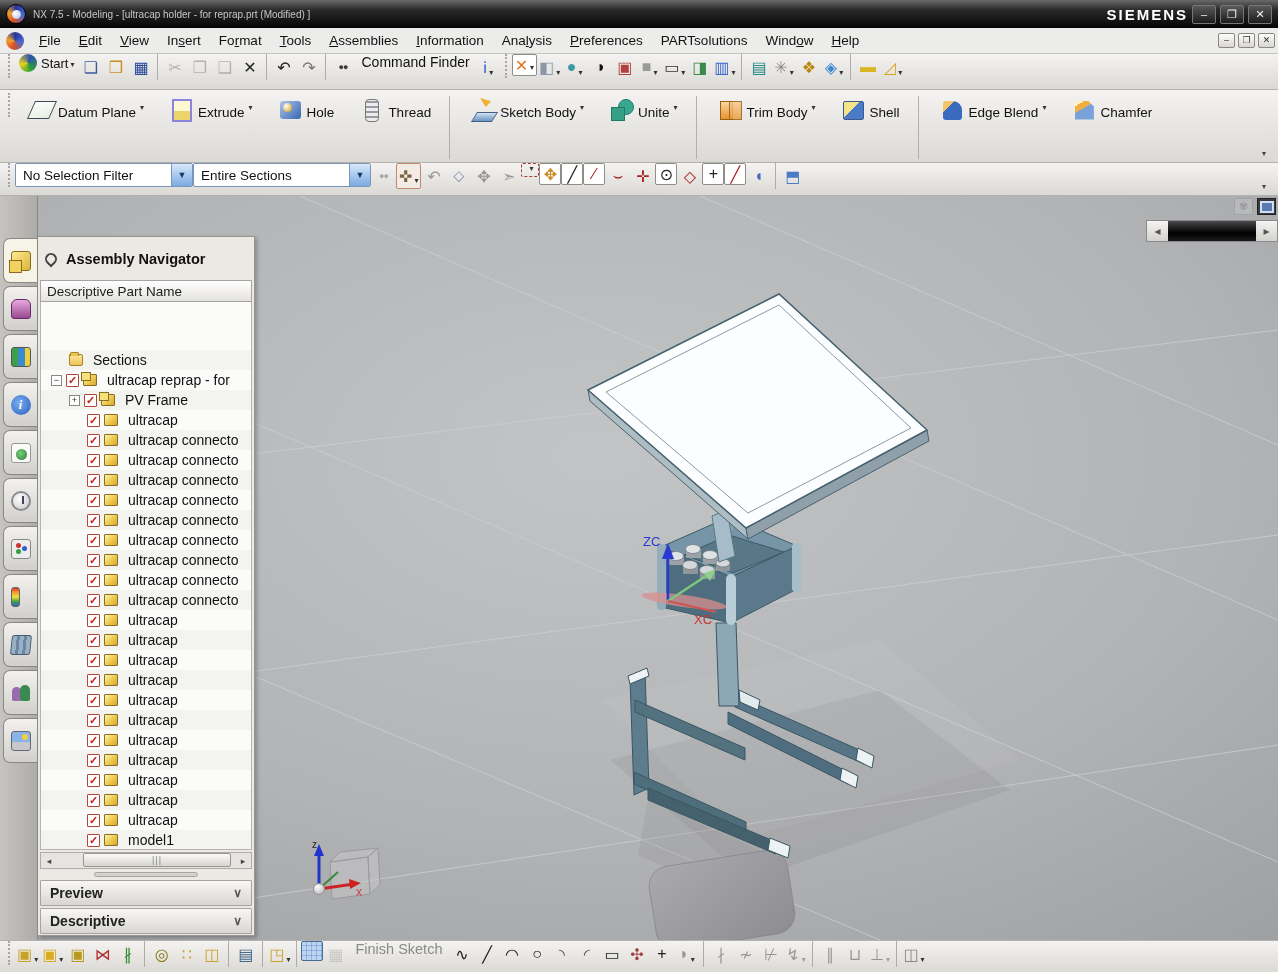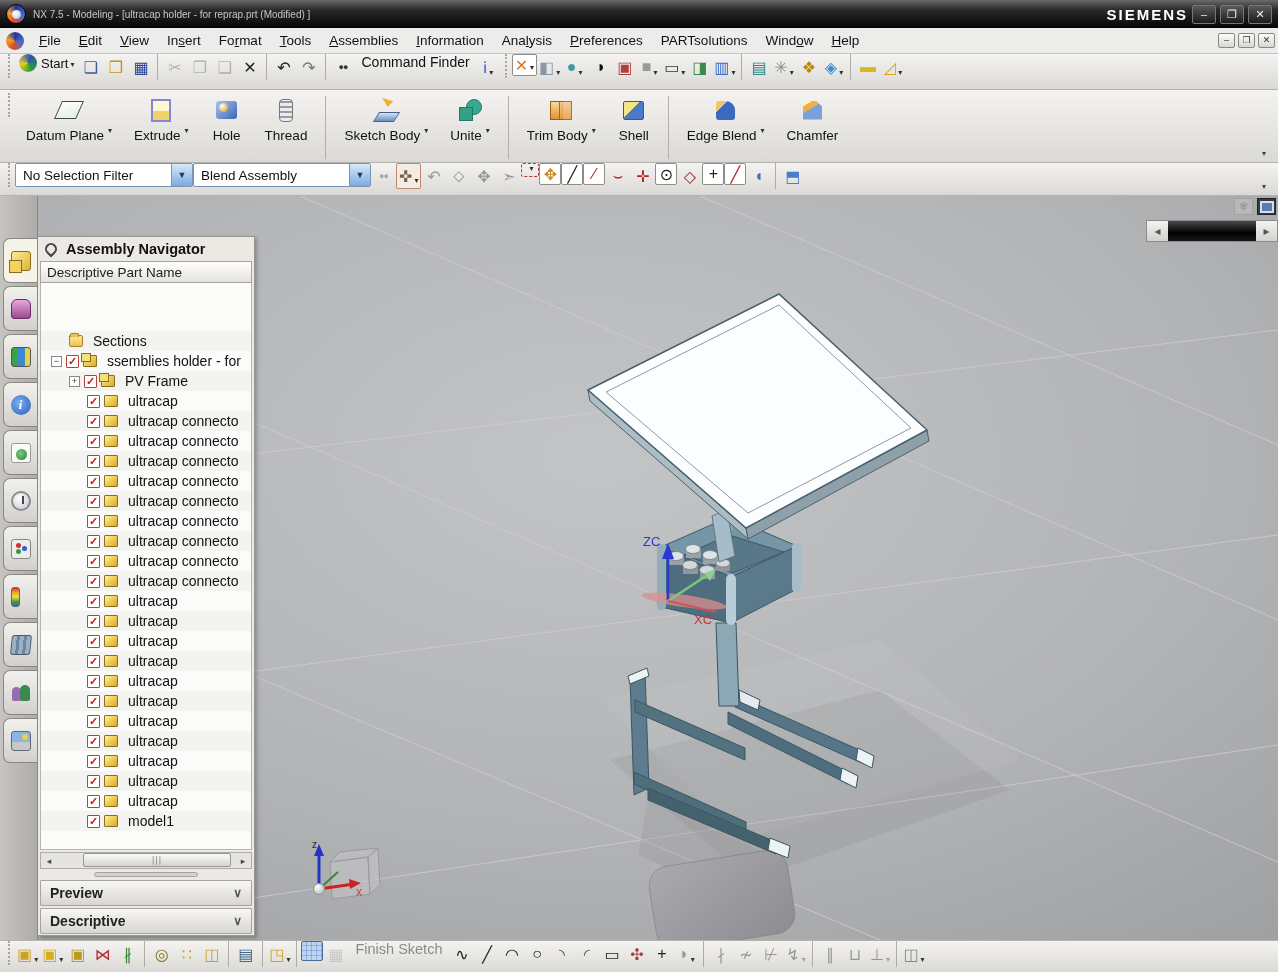--- a/index.html
+++ b/index.html
@@ -30,21 +30,21 @@
 .tbtn.btn{background:#fff;border:1px solid #8f8d89;height:22px;min-width:22px}
 .tbtn.boxr{border:1px solid #c08a6a;background:#f4ece4}
 .tbtn.marq{width:18px;min-width:18px;height:14px;border:1px dashed #a34030}
 .tbtn.sg{width:22px;min-width:22px;height:20px;background:repeating-linear-gradient(0deg,#dce9f8 0 4px,#a8c4e8 4px 5px),repeating-linear-gradient(90deg,#dce9f8 0 4px,#a8c4e8 4px 5px);background-blend-mode:multiply;border:1px solid #4a6a9a}
 .dd{font-size:8px;color:#333;margin-left:2px;align-self:flex-end;padding-bottom:3px}
 .tlabel{font-size:14px;margin:0 6px;white-space:nowrap}
 .startwrap{display:flex;align-items:center;margin:0 4px}
 .startwrap .slogo{width:18px;height:18px;border-radius:50%;background:conic-gradient(from 160deg,#30a030,#e8d020 100deg,#2a52b0 220deg,#30a030);margin-right:4px}
 
 #featbar{height:73px;align-items:flex-start;padding-top:3px}
-.fbtn{display:flex;flex-direction:column;align-items:center;padding:3px 11px;flex:none}
+.fbtn{display:flex;flex-direction:row;align-items:center;padding:3px 11px;flex:none}
 .fico{width:32px;height:28px;display:flex;align-items:center;justify-content:center;position:relative;margin-bottom:4px}
 .flabel{font-size:13.5px;white-space:nowrap;display:flex;align-items:flex-start}
 .fdd{font-size:8px;color:#333;margin-left:4px;margin-top:-2px}
 .fsep{width:1px;align-self:stretch;background:#b2b0ac;margin:3px 7px;flex:none}
 .ovf{margin-left:auto;align-self:flex-end;font-size:8px;color:#444;padding:0 8px 4px 0}
 .fico.datum::before{content:"";width:20px;height:16px;background:linear-gradient(160deg,#ffffff,#e4eee2);border:1.5px solid #3c4c54;transform:skewX(-24deg)}
 .fico.extrude::before{content:"";width:16px;height:19px;border:2px solid #8a84dc;background:linear-gradient(#fdf8d2 55%,#ecd468 55%)}
 .fico.hole::before{content:"";width:21px;height:18px;border-radius:3px;background:linear-gradient(135deg,#a9c5ec,#3a66b0)}
 .fico.hole::after{content:"";position:absolute;left:8px;top:7px;width:9px;height:9px;border-radius:50%;background:radial-gradient(circle at 35% 35%,#fff,#d8b040 75%)}
 .fico.thread::before{content:"";width:12px;height:21px;border-radius:4px;border:1px solid #777;background:repeating-linear-gradient(0deg,#ececef 0 3px,#9a9aa2 3px 5px)}
@@ -83,21 +83,21 @@
 .rico.pal::after{content:"";position:absolute;left:4px;top:3px;width:5px;height:5px;border-radius:50%;background:#d03030;box-shadow:0 6px 0 #30a040,6px 3px 0 #3060d0}
 .rico.rain{background:linear-gradient(180deg,#e03030,#f0a030,#f0e040,#40a040,#3060d0);width:9px;margin-right:11px;border:1px solid #666}
 .rico.bld{background:repeating-linear-gradient(90deg,#9ab0c4 0 4px,#6a88a4 4px 7px);border:1px solid #4a5a6a;transform:skewX(-6deg)}
 .rico.ppl{background:transparent}
 .rico.ppl::before{content:"";position:absolute;left:1px;top:4px;width:9px;height:14px;border-radius:5px 5px 2px 2px;background:#9a6ab0}
 .rico.ppl::after{content:"";position:absolute;right:1px;top:2px;width:10px;height:16px;border-radius:5px 5px 2px 2px;background:#3a8a50}
 .rico.img{background:linear-gradient(to top,#c8c8c8 42%,#8ab4e8 42%);border:1px solid #667}
 .rico.img::after{content:"";position:absolute;right:2px;top:2px;width:6px;height:6px;border-radius:50%;background:#f0d040}
 
 #navigator{position:absolute;left:38px;top:40px;width:217px;height:700px;background:#ece9e4;border:1px solid #98968f;border-left:none;display:flex;flex-direction:column;z-index:2;box-shadow:2px 2px 4px rgba(0,0,0,.25)}
-.navtitle{height:24px;display:flex;align-items:center;padding:0 7px;font-weight:bold;font-size:14.5px;color:#111;flex:none}
+.navtitle{height:43px;display:flex;align-items:center;padding:0 7px;font-weight:bold;font-size:14.5px;color:#111;flex:none}
 .pinico{width:12px;height:12px;border:2px solid #444;border-radius:50% 50% 50% 0;transform:rotate(-45deg);margin-right:9px;flex:none}
 .colhdr{height:22px;margin:0 2px;background:linear-gradient(#ffffff,#e4e2dd);border:1px solid #a6a4a0;display:flex;align-items:center;padding:0 6px;font-size:13.5px;color:#222;flex:none}
 .tree{flex:1;background:#fbfbfa;margin:0 2px;border:1px solid #b6b4b0;border-top:none;overflow:hidden;padding-top:3px}
 .trow{height:20px;display:flex;align-items:center;font-size:13.5px;white-space:nowrap;overflow:hidden}
 .trow:nth-child(odd){background:#f3f3f0}
 .texp{width:11px;height:11px;border:1px solid #888;background:#fff;font-size:9px;line-height:9px;text-align:center;color:#333;margin-right:4px;flex:none}
 .tcheck{width:13px;height:13px;border:1px solid #b2453a;background:#fff;color:#c22418;font-size:11px;font-weight:bold;line-height:11px;text-align:center;margin-right:4px;flex:none;border-radius:1px}
 .tico{width:14px;height:12px;margin-right:4px;flex:none;position:relative}
 .tico.part,.tico.asm{background:linear-gradient(135deg,#fdf3b0,#f0d05a 45%,#d8a830);border:1px solid #8a6d1f;border-radius:1px}
 .tico.asm::after{content:"";position:absolute;left:-3px;top:-3px;width:8px;height:7px;background:#f6e07a;border:1px solid #8a6d1f}
@@ -469,21 +469,21 @@
   <span class="ovf">▾</span>
 </div>
 
 <div id="selbar" class="bar">
   <span class="grip"></span>
   <span class="combo">
     <span class="cval">No Selection Filter</span>
     <span class="cbtn">▼</span>
   </span>
   <span class="combo">
-    <span class="cval">Blend Assembly</span>
+    <span class="cval">Entire Sections</span>
     <span class="cbtn">▼</span>
   </span>
   <div data-repeat="selection_bar.icons">
     
   
       
       <span class="tbtn dots dim">
         <span style="color: rgb(68, 68, 68);">●●</span>
 
       </span>
@@ -792,21 +792,21 @@
         <div class="trow" style="padding-left: 28px; margin-top: 45px;">
 
           <span class="tico folder"></span>
           <span class="tlabel">Sections</span>
         </div>
 
         <div class="trow" style="padding-left: 10px;">
           <span class="texp">−</span>
           <span class="tcheck">✓</span>
           <span class="tico asm"></span>
-          <span class="tlabel">ssemblies holder - for</span>
+          <span class="tlabel">ultracap reprap - for</span>
         </div>
 
         <div class="trow" style="padding-left: 28px;">
           <span class="texp">+</span>
           <span class="tcheck">✓</span>
           <span class="tico asm"></span>
           <span class="tlabel">PV Frame</span>
         </div>
 
         <div class="trow" style="padding-left: 46px;">

